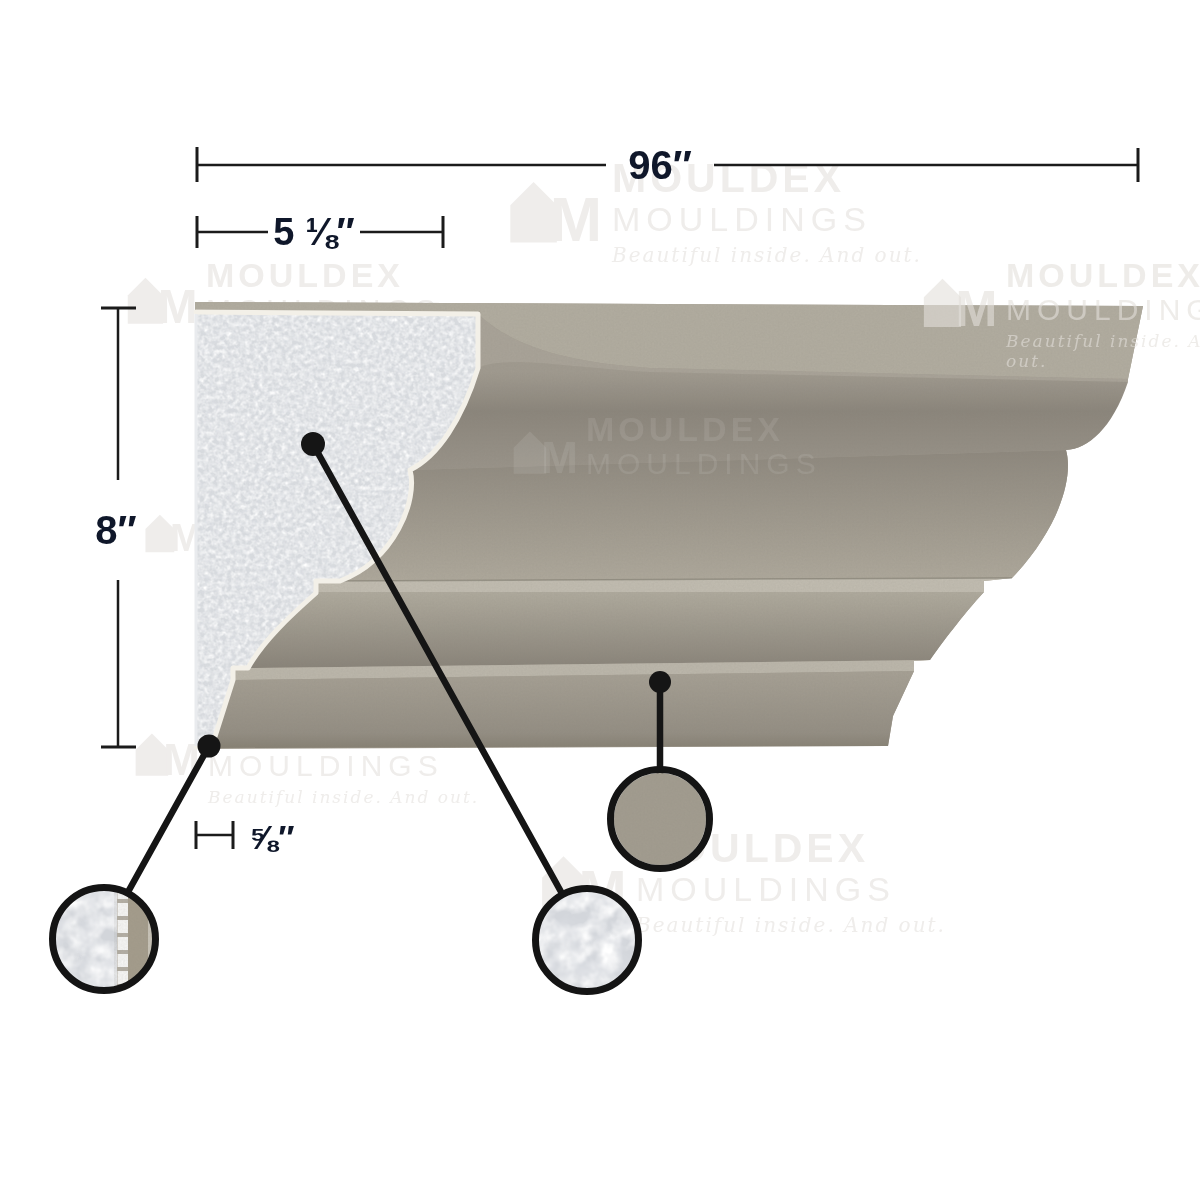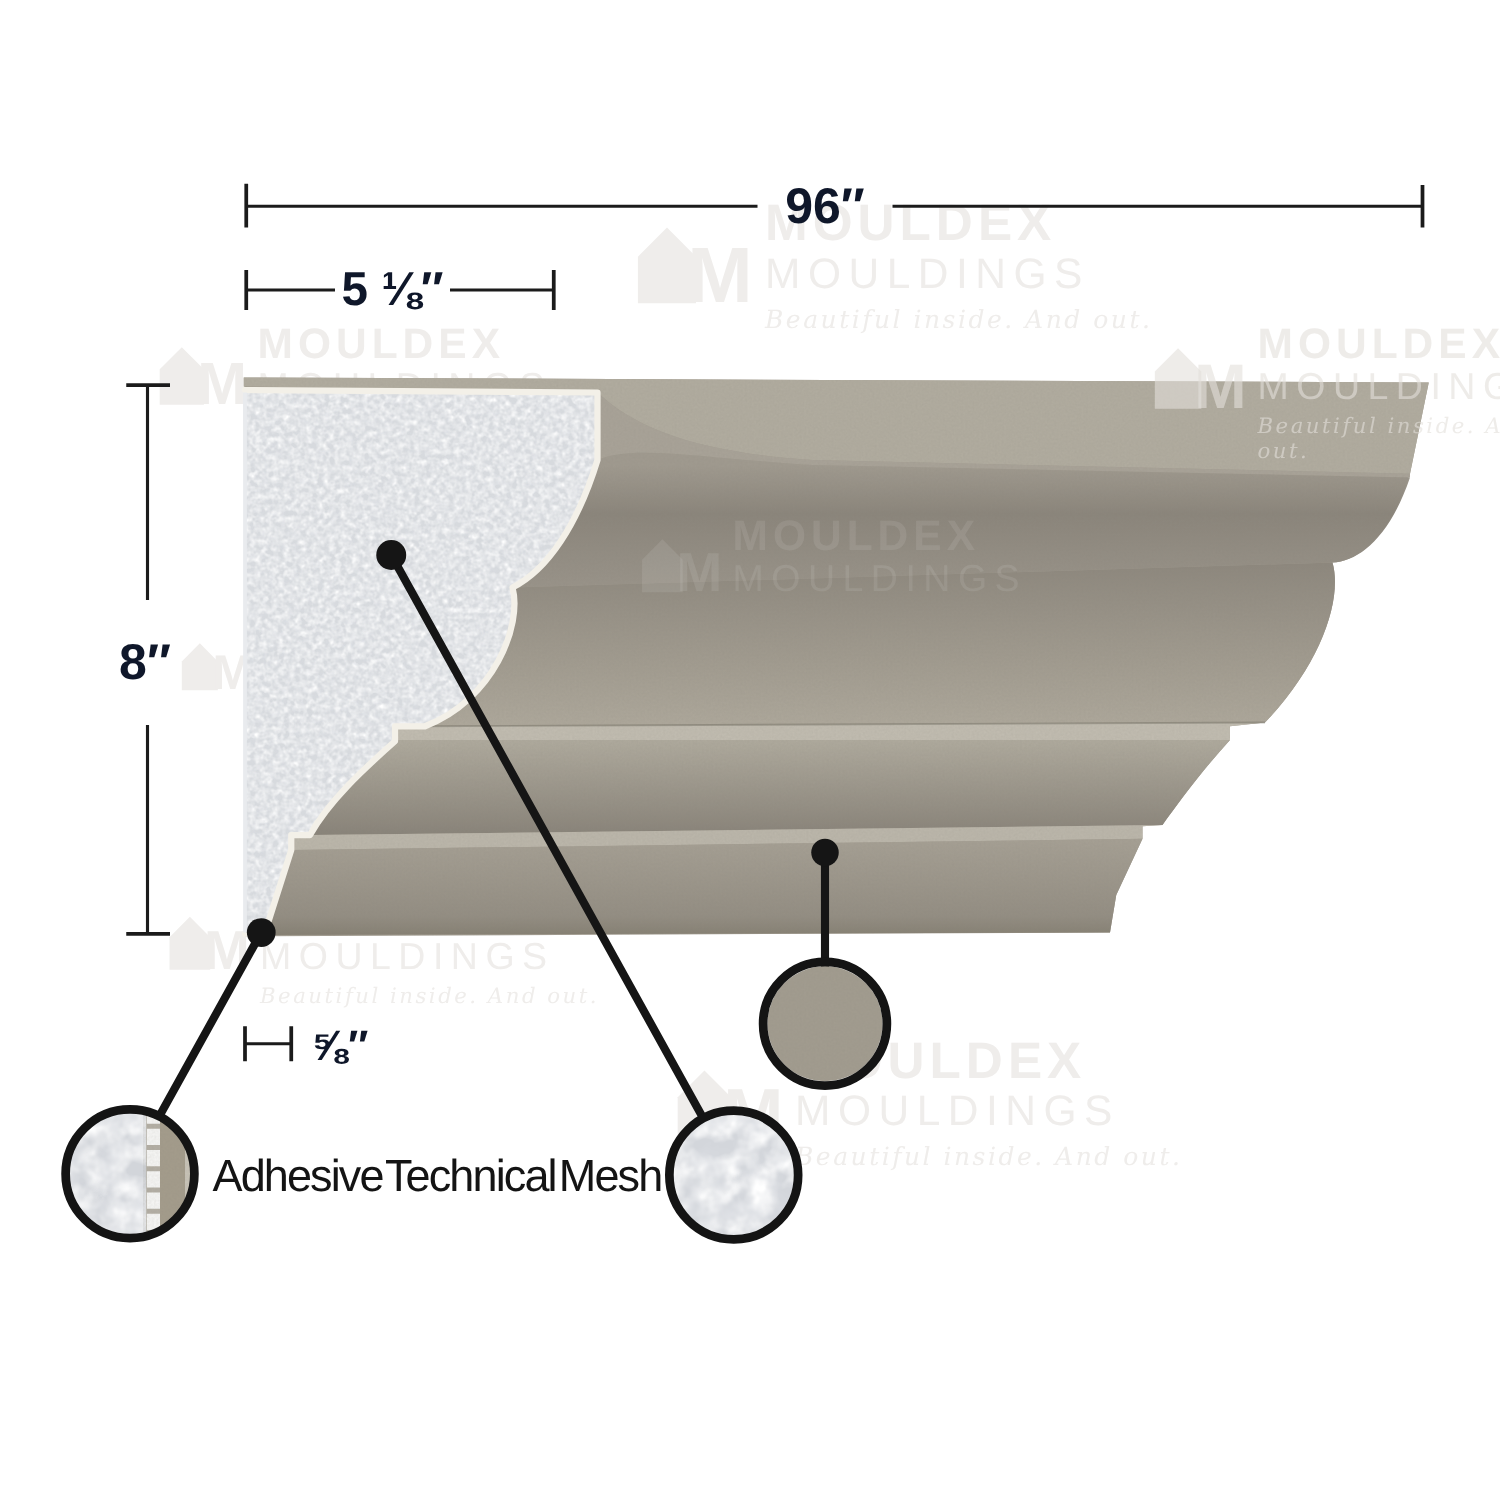--- a/index.html
+++ b/index.html
@@ -266,14 +266,13 @@
       <span class="wm-brand">MOULDEX</span>
       <span class="wm-product">MOULDINGS</span>
     </div>
   </div>
 
   <span class="dim dim-96 center" style="left:660px;top:143px;">96″</span>
   <span class="dim dim-518 center" style="left:314px;top:211px;">5 ⅛″</span>
   <span class="dim dim-8 center" style="left:116px;top:508px;">8″</span>
   <span class="dim dim-58" style="left:249px;top:818px;">⅝″</span>
 
-  <span class="callout-label" style="left:170px;top:920px;">Adhesive Technical Mesh</span>
 </div>
 
 </body></html>

